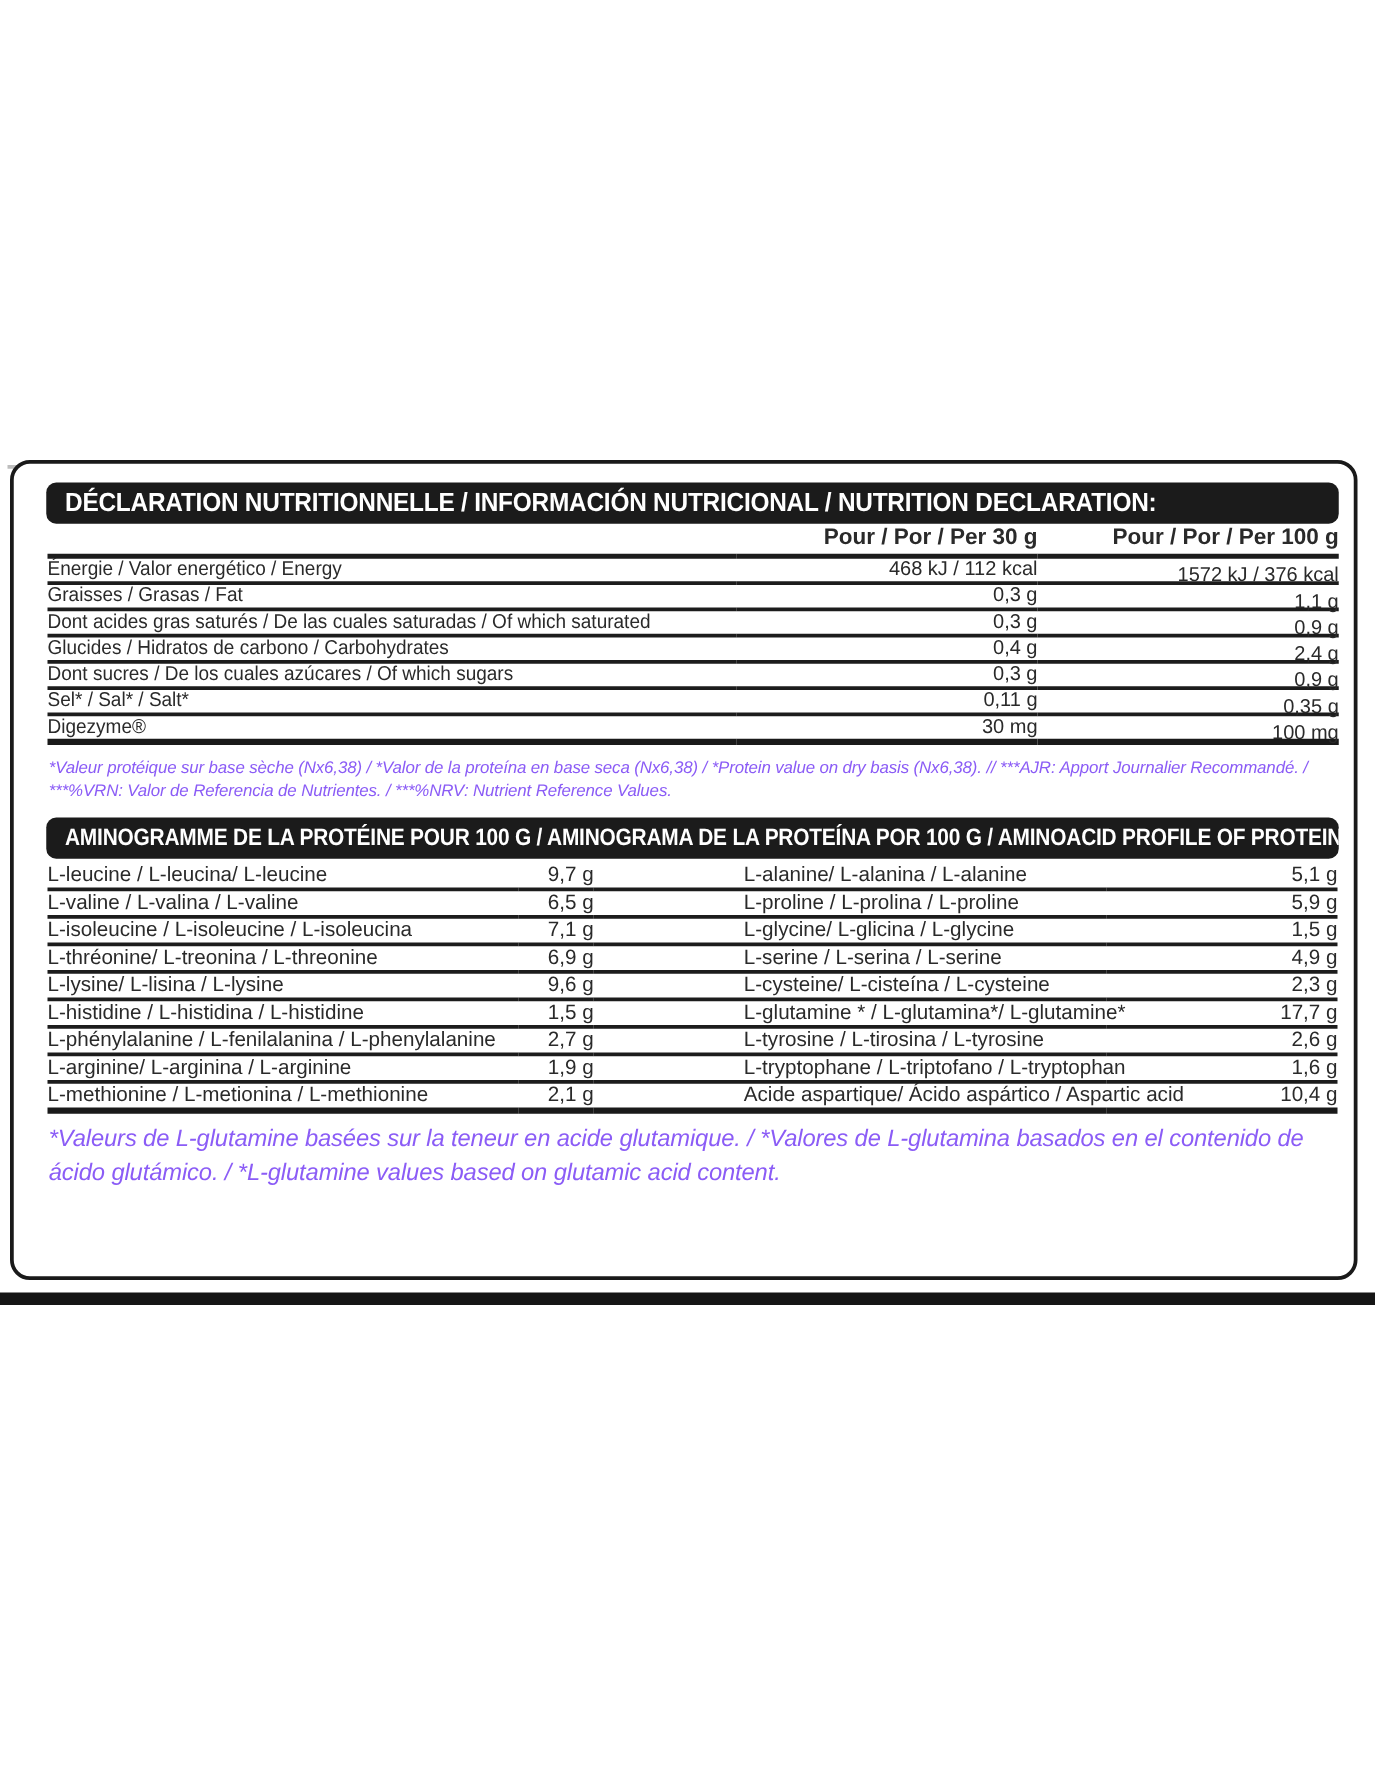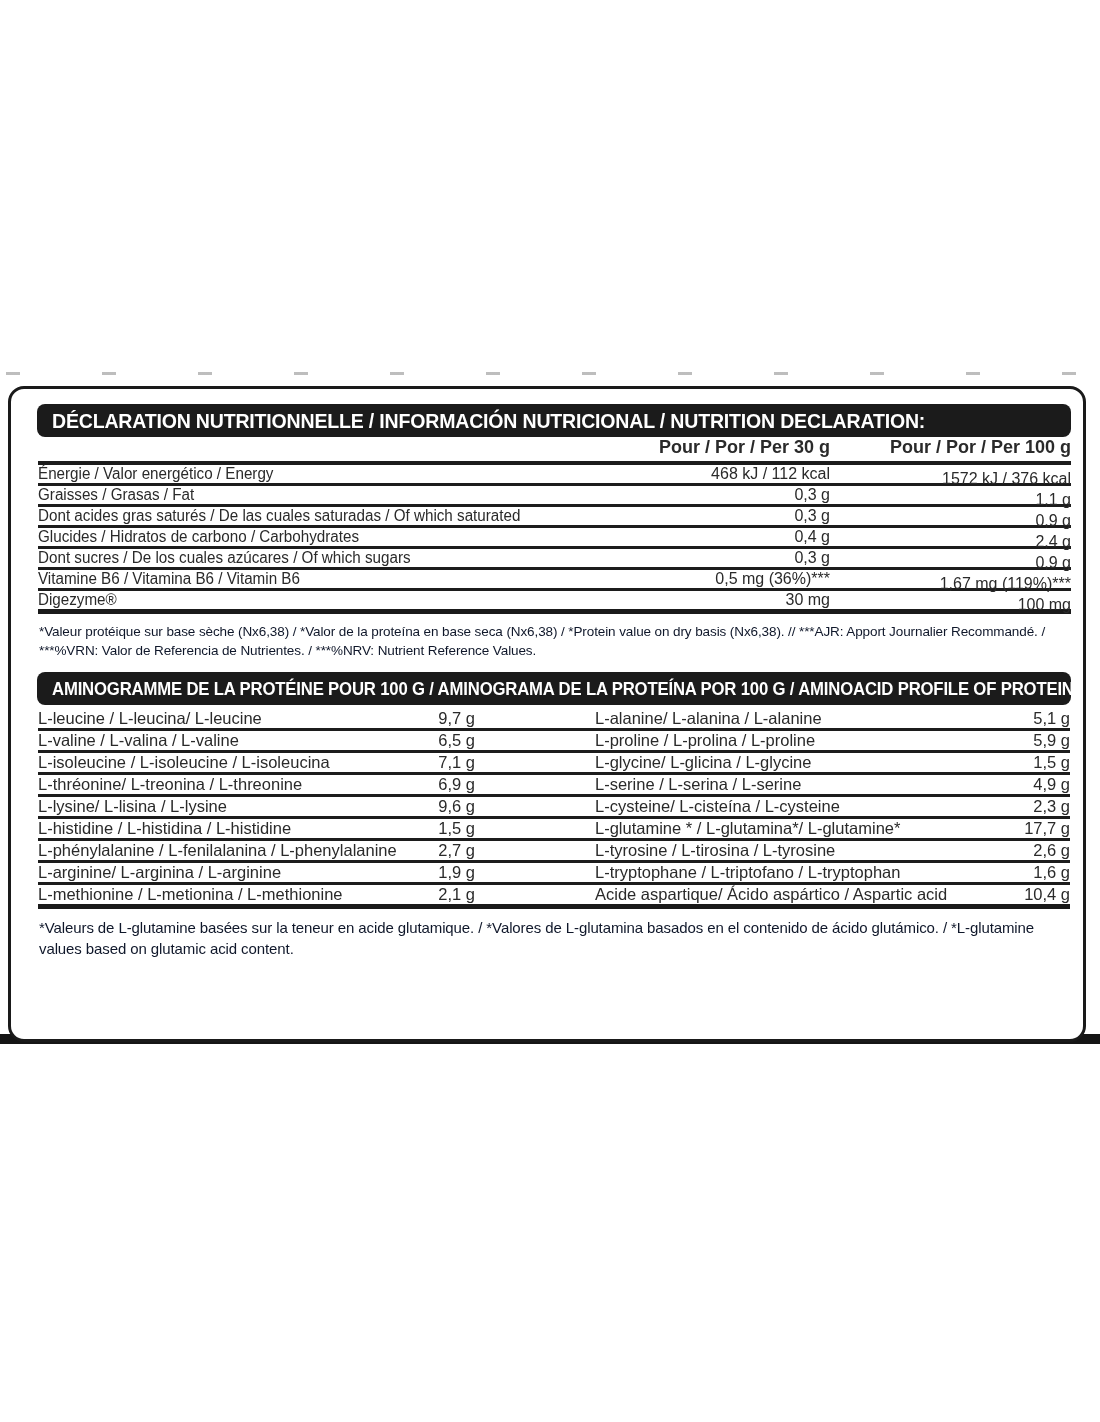--- a/index.html
+++ b/index.html
@@ -10,21 +10,21 @@
   
   .perforation {
     position: absolute; top: 372px; left: 6px; width: 1082px; height: 3px;
     background: repeating-linear-gradient(90deg, rgba(110,110,110,.45) 0 14px, transparent 14px 96px);
   }
 
   
   .bottom-bar { position: absolute; left: 0; top: 1034px; width: 1100px; height: 10px; background: #151515; }
 
   .label-box {
-    position: absolute; left: 8px; top: 386px; width: 1078px; height: 656px;
+    position: absolute; left: 8px; top: 368px; width: 1078px; height: 656px;
     background: #ffffff; border: 3px solid #1a1a1a; border-radius: 16px; z-index: 2;
   }
 
   .section-bar {
     height: 33px; background: #1b1b1b; border-radius: 8px;
     display: flex; align-items: center; padding-left: 15px; overflow: hidden;
   }
   .bar1 { margin: 15px 12px 0 26px; }
   .bar2 { margin: 12px 12px 0 26px; }
   .section-bar .bar-title {
@@ -55,24 +55,24 @@
   .atable td {
     height: 20px; border-bottom: 3px solid #1c1c1c;
     font-size: 16.5px; white-space: nowrap; vertical-align: middle;
   }
   .atable td:nth-child(2), .atable td:nth-child(4) { text-align: right; }
   .atable td:nth-child(3) { padding-left: 120px; }
   .atable td span { display: inline-block; white-space: nowrap; text-align: center; }
   .atable tr:last-child td { border-bottom: 5px solid #1a1a1a; }
 
   .footnote {
-    color: #0f172a; letter-spacing: -0.1px;
+    color: #8b5cf6; letter-spacing: -0.1px; font-style: italic;
   }
   .footnote1 { margin: 9px 30px 0 28px; font-size: 13.5px; line-height: 1.38; }
-  .footnote2 { margin: 8px 30px 16px 28px; font-size: 15px; line-height: 1.4; }
+  .footnote2 { margin: 8px 30px 16px 28px; font-size: 19px; line-height: 1.4; }
 </style>
 </head>
 <body>
 
 <div class="page">
 
   <div class="perforation"></div>
   <div class="bottom-bar"></div>
 
   <div class="label-box">
@@ -114,23 +114,23 @@
             <td><span>Glucides / Hidratos de carbono / Carbohydrates</span></td>
             <td><span>0,4 g</span></td>
             <td><span>2,4 g</span></td>
           </tr>
           <tr>
             <td><span>Dont sucres / De los cuales azúcares / Of which sugars</span></td>
             <td><span>0,3 g</span></td>
             <td><span>0,9 g</span></td>
           </tr>
           <tr>
-            <td><span>Vitamine B6 / Vitamina B6 / Vitamin B6</span></td>
-            <td><span>0,5 mg (36%)***</span></td>
-            <td><span>1,67 mg (119%)***</span></td>
+            <td><span>Sel* / Sal* / Salt*</span></td>
+            <td><span>0,11 g</span></td>
+            <td><span>0,35 g</span></td>
           </tr>
           <tr>
             <td><span>Digezyme®</span></td>
             <td><span>30 mg</span></td>
             <td><span>100 mg</span></td>
           </tr>
         </tbody>
     </table>
 
     <div class="footnote footnote1">*Valeur protéique sur base sèche (Nx6,38) / *Valor de la proteína en base seca (Nx6,38) / *Protein value on dry basis (Nx6,38). // ***AJR: Apport Journalier Recommandé. / ***%VRN: Valor de Referencia de Nutrientes. / ***%NRV: Nutrient Reference Values.</div>

